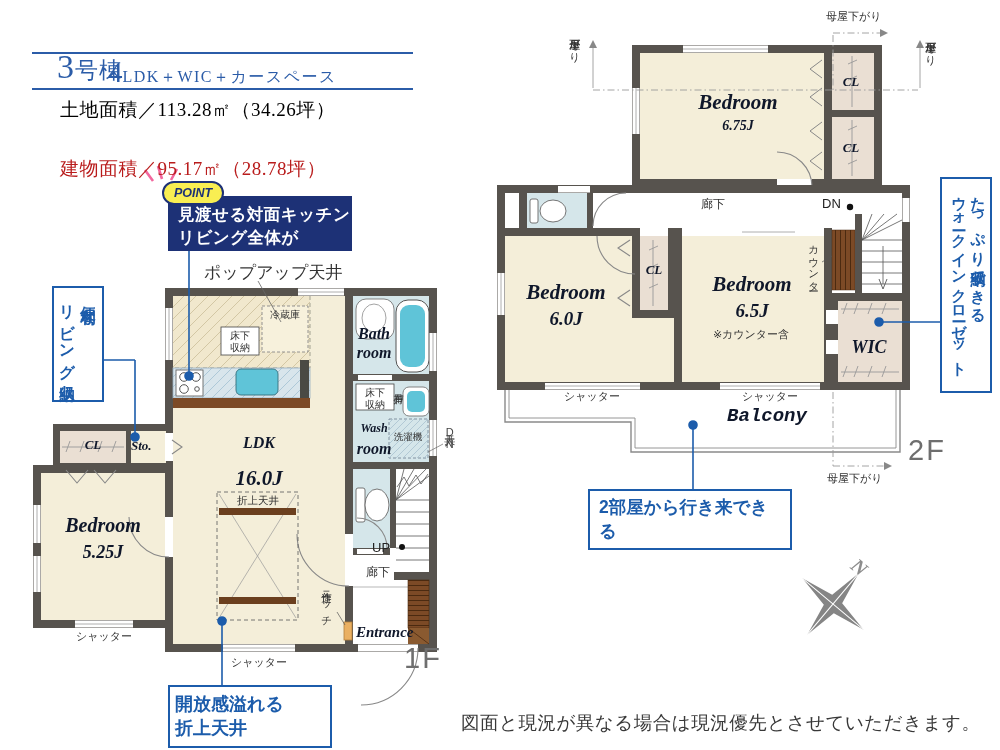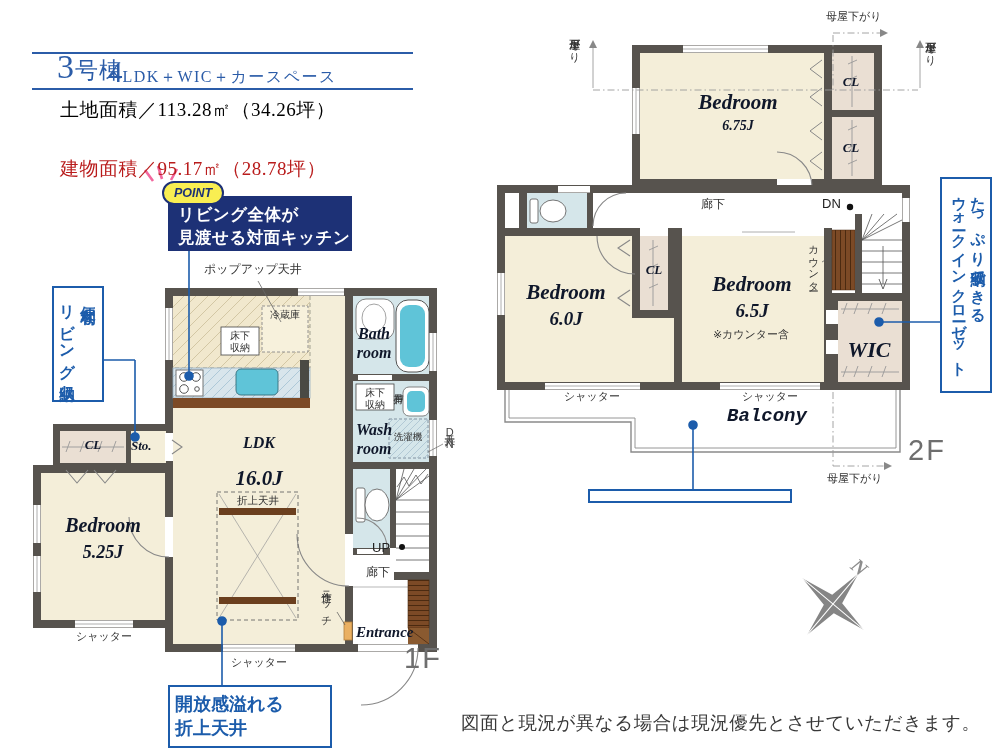--- a/index.html
+++ b/index.html
@@ -308,47 +308,48 @@
   <span style="font-size:29px;">4</span><span style="font-size:16px;letter-spacing:1.5px;">LDK＋WIC＋カースペース</span>
 </div>
 <div class="rule" style="left:32px;top:88px;width:381px;height:1.5px;"></div>
 <div class="abs mincho" style="left:60px;top:97px;font-size:19px;color:#000000;letter-spacing:0.5px;">土地面積／113.28㎡（34.26坪）</div>
 <div class="abs mincho" style="left:60px;top:125px;font-size:19px;color:#b91c1c;letter-spacing:0.5px;margin-top:31px;">建物面積／95.17㎡（28.78坪）</div>
 
 <div class="abs" style="left:162px;top:181px;width:58px;height:20px;background:#f9ee52;border:2px solid #1d3176;border-radius:12px;
      font-size:12.5px;font-weight:bold;font-style:italic;color:#1d3176;text-align:center;line-height:20px;z-index:3;">POINT</div>
 <div class="abs" style="left:168px;top:196px;width:184px;height:55px;background:#1d3176;color:#fff;font-size:16.5px;font-weight:bold;
      padding:7px 0 0 10px;box-sizing:border-box;line-height:1.4;letter-spacing:0.5px;z-index:2;">
+  <div>見渡せる対面キッチン</div>
   <div>リビング全体が</div>
-  <div>見渡せる対面キッチン</div>
 </div>
 
 <div class="co v" style="left:52px;top:286px;width:52px;height:116px;font-size:15.5px;padding:6px 4px;letter-spacing:2px;">
   <div>便利な</div>
   <div>リビング収納</div>
 </div>
 <div class="co" style="left:168px;top:685px;width:164px;font-size:18px;padding:5px 5px;line-height:1.35;">
   <div>開放感溢れる</div>
   <div>折上天井</div>
 </div>
 <div class="co" style="left:588px;top:489px;width:204px;font-size:17.5px;padding:5px 9px;line-height:1.35;">
+  <div>2部屋から行き来できる</div>
 </div>
 <div class="co v" style="left:940px;top:177px;width:52px;height:216px;font-size:15px;padding:7px 3px;letter-spacing:1px;">
   <div>たっぷり収納できる</div>
   <div>ウォークインクローゼット</div>
 </div>
 
-<div class="lbl" style="left:204px;top:263px;font-size:12px;text-align:right;">ポップアップ天井</div>
+<div class="lbl" style="left:204px;top:263px;font-size:17px;text-align:right;">ポップアップ天井</div>
 <div class="lbl cx" style="left:285px;top:309px;font-size:10px;">冷蔵庫</div>
 <div class="lbl wrap" style="left:228px;top:330px;width:24px;font-size:10px;text-align:center;">床下収納</div>
 <div class="rm cx" style="left:374px;top:325px;font-size:16px;">Bath</div>
 <div class="rm cx" style="left:374px;top:344px;font-size:16px;">room</div>
 <div class="lbl wrap" style="left:363px;top:387px;width:24px;font-size:10px;text-align:center;">床下収納</div>
 <div class="lbl v" style="left:393px;top:386px;font-size:10.5px;">吊戸有</div>
-<div class="rm cx" style="left:374px;top:421px;font-size:16px;">Wash</div>
+<div class="rm cx" style="left:374px;top:421px;font-size:12px;">Wash</div>
 <div class="rm cx" style="left:374px;top:440px;font-size:16px;">room</div>
 <div class="lbl cx" style="left:408px;top:432px;font-size:9.5px;">洗濯機</div>
 <div class="lbl v" style="left:443px;top:426px;font-size:11px;color:#444;">天井DN</div>
 <div class="rm cx" style="left:259px;top:434px;font-size:16px;">LDK</div>
 <div class="rm cx" style="left:259px;top:466px;font-size:21px;">16.0J</div>
 <div class="lbl cx" style="left:258px;top:494px;font-size:10.5px;background:#f4eed9;padding:0 2px;">折上天井</div>
 <div class="rm cx" style="left:103px;top:514px;font-size:20px;">Bedroom</div>
 <div class="rm cx" style="left:103px;top:542px;font-size:18px;">5.25J</div>
 <div class="rm cx" style="left:93px;top:437px;font-size:13px;">CL</div>
 <div class="rm" style="left:131px;top:438px;font-size:13px;">Sto.</div>
@@ -366,21 +367,21 @@
 <div class="rm cx" style="left:851px;top:140px;font-size:13px;">CL</div>
 <div class="lbl" style="left:701px;top:198px;font-size:12px;">廊下</div>
 <div class="lbl" style="left:822px;top:197px;font-size:13px;color:#222;">DN</div>
 <div class="rm cx" style="left:566px;top:280px;font-size:21px;">Bedroom</div>
 <div class="rm cx" style="left:566px;top:308px;font-size:19px;">6.0J</div>
 <div class="rm cx" style="left:654px;top:262px;font-size:13px;">CL</div>
 <div class="rm cx" style="left:752px;top:272px;font-size:21px;">Bedroom</div>
 <div class="rm cx" style="left:752px;top:300px;font-size:19px;">6.5J</div>
 <div class="lbl cx" style="left:751px;top:328px;font-size:11px;">※カウンター含</div>
 <div class="lbl v" style="left:808px;top:238px;font-size:10.5px;">カウンター</div>
-<div class="rm cx" style="left:869px;top:337px;font-size:22px;">WIC</div>
+<div class="rm cx" style="left:869px;top:337px;font-size:18px;">WIC</div>
 <div class="rm cx" style="left:767px;top:405px;font-size:19px;font-family:Liberation Mono, monospace;">Balcony</div>
 <div class="lbl" style="left:826px;top:10px;">母屋下がり</div>
 <div class="lbl v" style="left:568px;top:31px;">母屋下がり</div>
 <div class="lbl v" style="left:924px;top:34px;">母屋下がり</div>
 <div class="lbl" style="left:827px;top:472px;">母屋下がり</div>
 <div class="lbl cx" style="left:592px;top:390px;">シャッター</div>
 <div class="lbl cx" style="left:770px;top:390px;">シャッター</div>
 <div class="floorTag" style="left:908px;top:434px;">2F</div>
 
 <div class="rm" style="left:852px;top:556px;font-size:20px;color:#8d8d8d;transform:rotate(40deg);">N</div>

